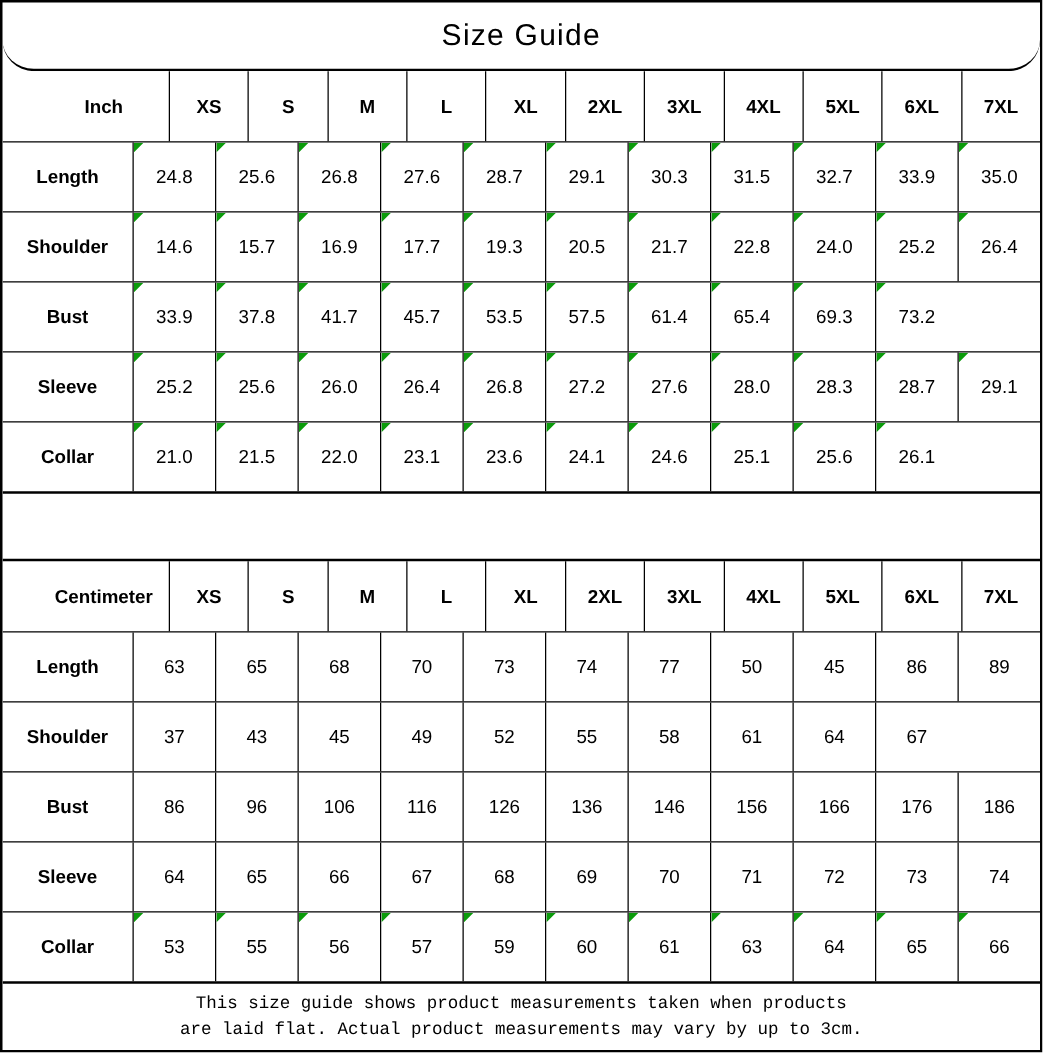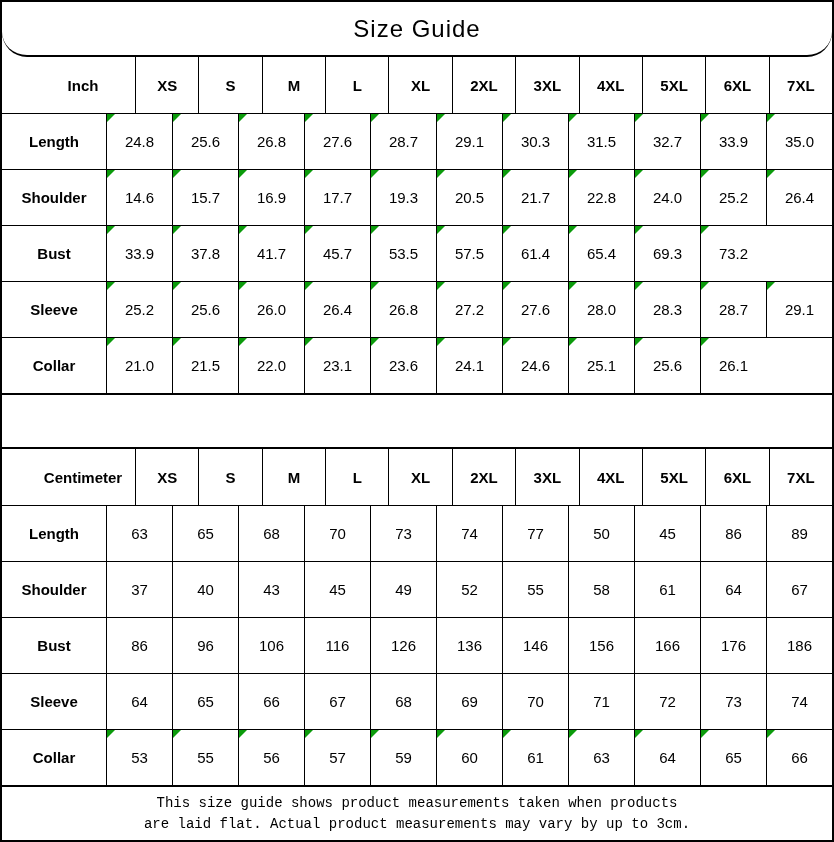--- a/index.html
+++ b/index.html
@@ -203,21 +203,20 @@
         <div class="cell value">74</div>
         <div class="cell value">77</div>
         <div class="cell value">50</div>
         <div class="cell value">45</div>
         <div class="cell value">86</div>
         <div class="cell value">89</div>
       </div>
       <div class="grid-row">
         <div class="cell label">Shoulder</div>
         <div class="cell value">37</div>
-        <div class="cell value">40</div>
         <div class="cell value">43</div>
         <div class="cell value">45</div>
         <div class="cell value">49</div>
         <div class="cell value">52</div>
         <div class="cell value">55</div>
         <div class="cell value">58</div>
         <div class="cell value">61</div>
         <div class="cell value">64</div>
         <div class="cell value">67</div>
       </div>

